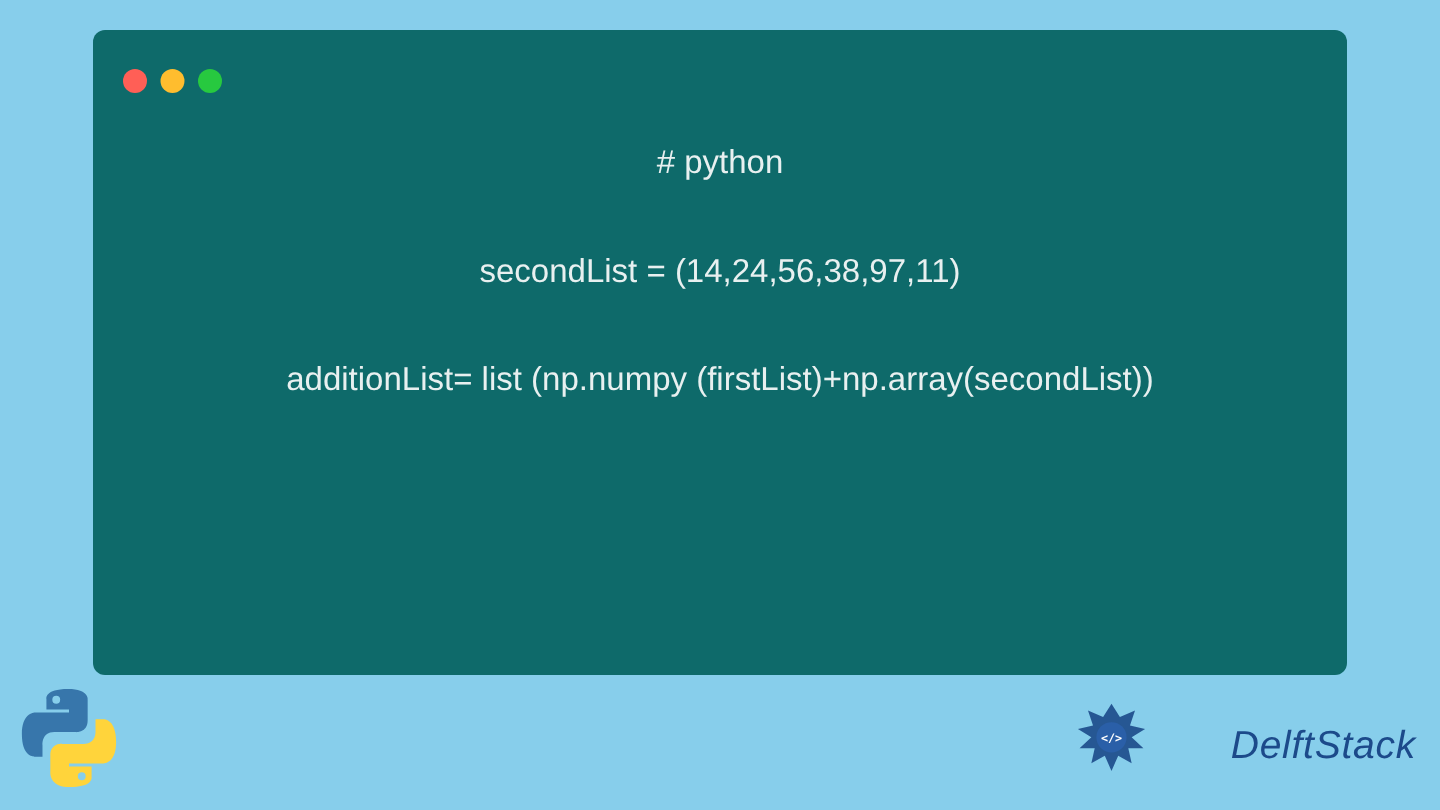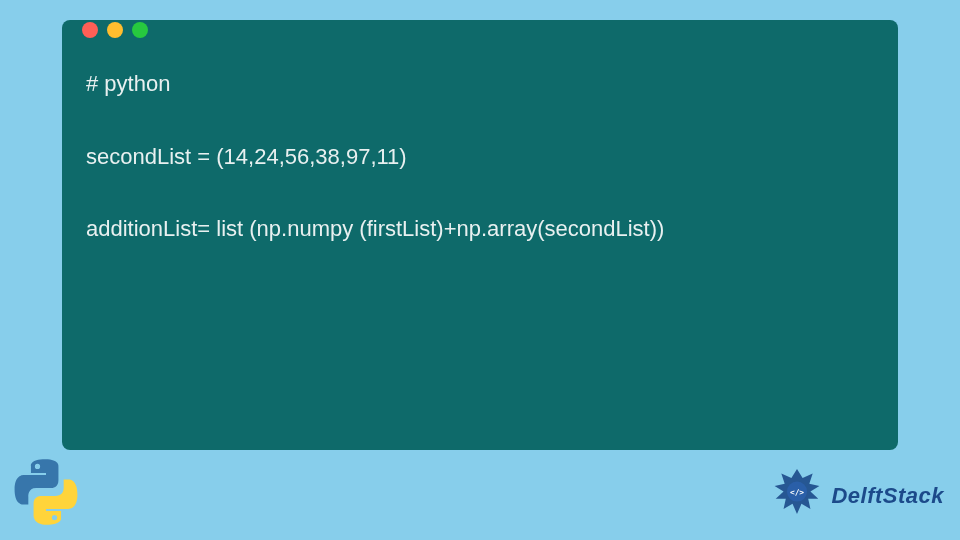--- a/index.html
+++ b/index.html
@@ -12,21 +12,22 @@
       overflow: hidden;
     }
     .code-window {
       position: absolute;
       left: 62px;
       top: 20px;
       width: 836px;
       height: 430px;
       background: #0e6a6a;
       border-radius: 8px;
-      padding-top: 2px;
+      padding-top: 26px;
+      text-align: center;
     }
     .window-controls {
       display: flex;
       gap: 9px;
       padding-left: 20px;
       padding-bottom: 10px;
     }
     .dot {
       width: 16px;
       height: 16px;
@@ -58,24 +59,25 @@
       display: flex;
       align-items: center;
       gap: 6px;
     }
     .ds-badge {
       width: 56px;
       height: 56px;
     }
     .ds-text {
       color: #1c4a8a;
-      font-size: 22px;
+      font-size: 26px;
       font-style: italic;
-      font-weight: 700;
+      font-weight: 400;
       letter-spacing: 0.5px;
+      margin-left: 46px;
     }
   </style>
 </head>
 <body>
 
 <div class="code-window">
   <div class="window-controls">
     <span class="dot dot-red"></span>
     <span class="dot dot-yellow"></span>
     <span class="dot dot-green"></span>

